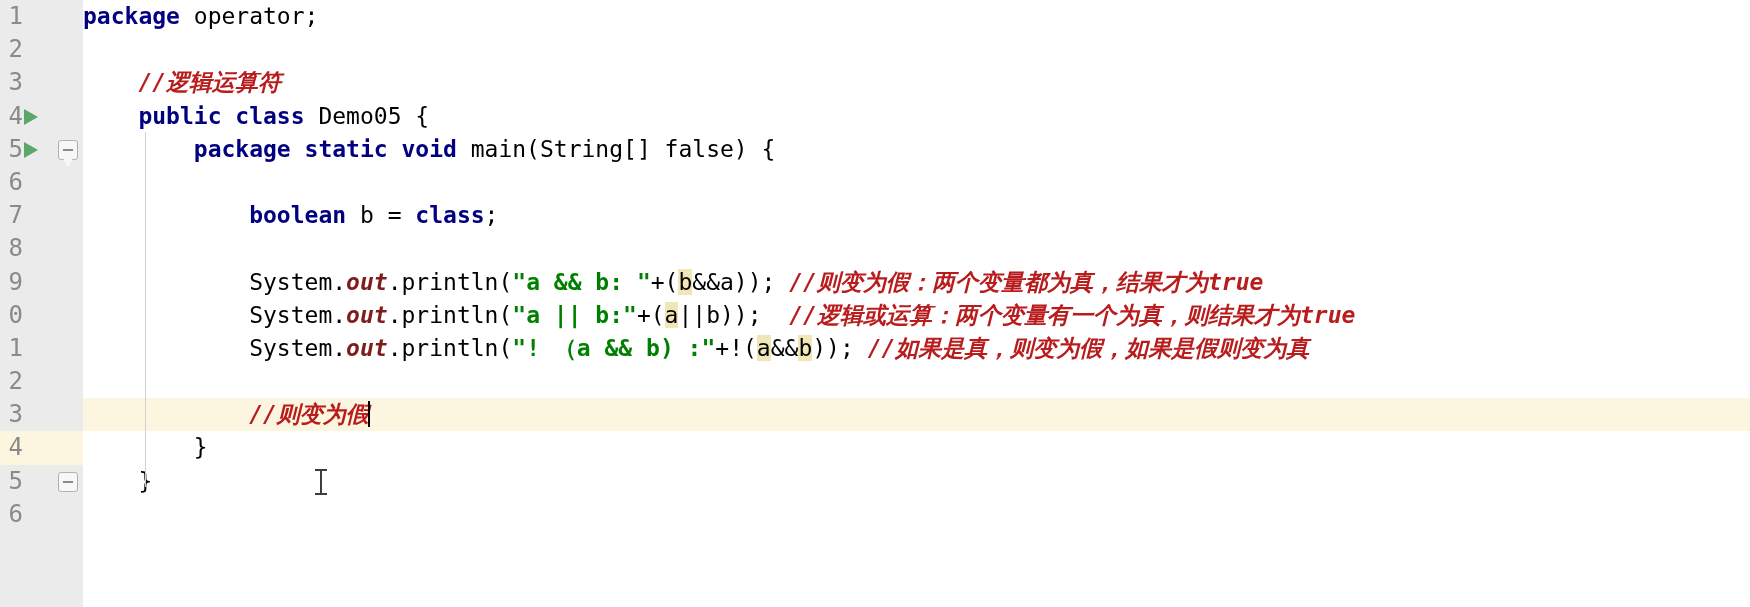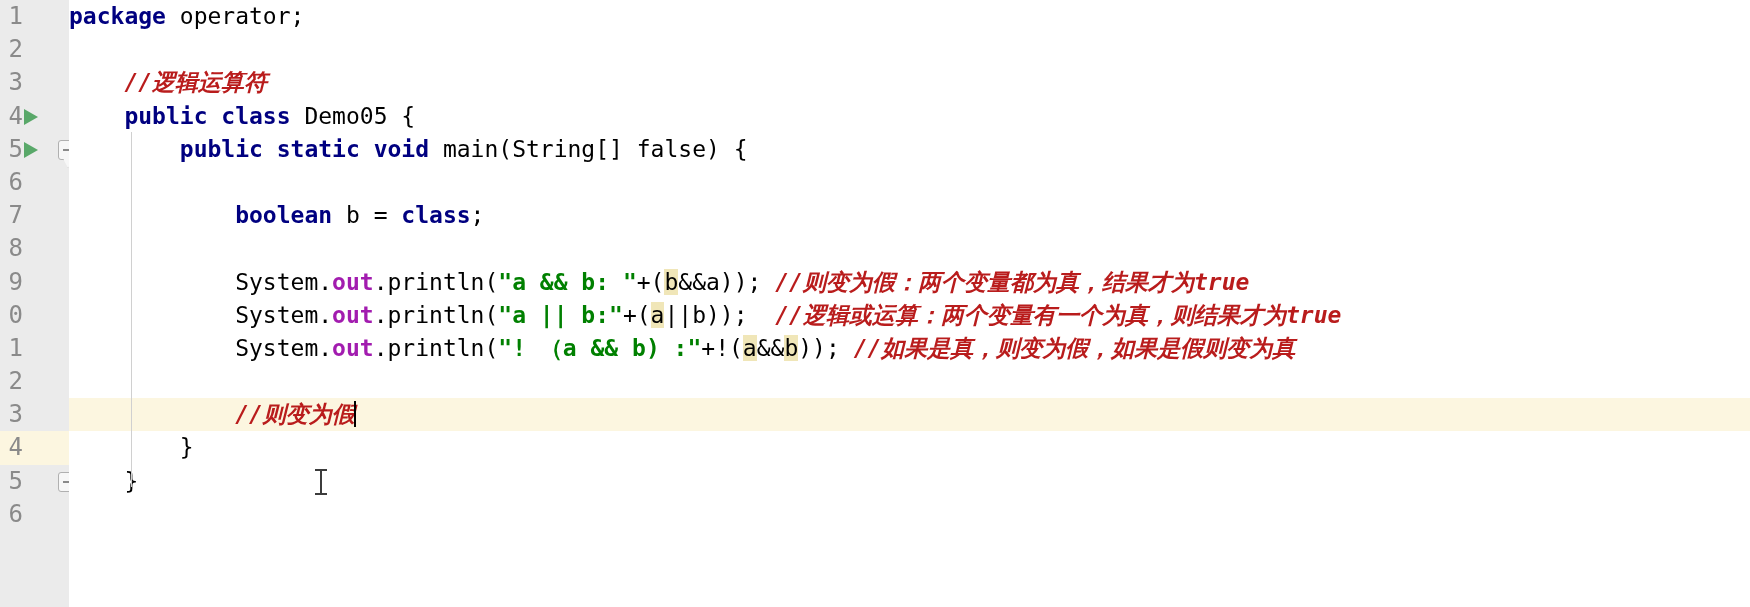--- a/index.html
+++ b/index.html
@@ -88,21 +88,21 @@
     border-right: 1px solid #b0b0b0;
     border-bottom: 1px solid #b0b0b0;
     box-sizing: border-box;
     clip-path: polygon(0 0, 100% 0, 50% 100%);
   }
 
   
   .code-area {
     position: absolute;
     top: 0;
-    left: 69px;
+    left: 83px;
     right: 0;
     height: 607px;
     background: #ffffff;
   }
   .code-line {
     position: relative;
     height: 33.2px;
     line-height: 33.2px;
     white-space: pre;
     font-family: "DejaVu Sans Mono", monospace;
@@ -122,21 +122,21 @@
     height: 355px;
     background: #d0d0d0;
     z-index: 2;
     pointer-events: none;
   }
 
   
   .kw       { color: #000080; font-weight: bold; }
   .str      { color: #008000; font-weight: bold; }
   .cmt      { color: #b91c1c; font-style: italic; font-weight: bold; }
-  .field    { color: #a21caf; font-weight: bold; }
+  .field    { color: #7f1d1d; font-style: italic; font-weight: bold; }
   .plain    { color: #000000; }
   .hl       { background: #f0e6b8; }
 
   
   .caret {
     display: inline-block;
     width: 2px;
     height: 26px;
     background: #000000;
     vertical-align: -5px;
@@ -229,21 +229,21 @@
         <span class="linenum">6</span>
       </div>
     </div>
 
   <div class="code-area" id="code-area">
     <div class="indent-guide"></div>
   <div class="code-line"><span class="kw">package </span><span class="plain">operator;</span></div>
       <div class="code-line">&nbsp;</div>
       <div class="code-line"><span class="plain">    </span><span class="cmt">//逻辑运算符</span></div>
       <div class="code-line"><span class="plain">    </span><span class="kw">public class </span><span class="plain">Demo05 {</span></div>
-      <div class="code-line"><span class="plain">        </span><span class="kw">public static void </span><span class="plain">main(String[] false) {</span></div>
+      <div class="code-line"><span class="plain">        </span><span class="kw">package static void </span><span class="plain">main(String[] false) {</span></div>
       <div class="code-line"><span class="plain">            </span></div>
       <div class="code-line"><span class="plain">            </span><span class="kw">boolean </span><span class="plain">b = </span><span class="kw">class</span><span class="plain">;</span></div>
       <div class="code-line">&nbsp;</div>
       <div class="code-line"><span class="plain">            </span><span class="plain">System.</span><span class="field">out</span><span class="plain">.println(</span><span class="str">"a &amp;&amp; b: "</span><span class="plain">+(</span><span class="plain hl">b</span><span class="plain">&amp;&amp;a)); </span><span class="cmt">//则变为假：两个变量都为真，结果才为true</span></div>
       <div class="code-line"><span class="plain">            </span><span class="plain">System.</span><span class="field">out</span><span class="plain">.println(</span><span class="str">"a || b:"</span><span class="plain">+(</span><span class="plain hl">a</span><span class="plain">||b));  </span><span class="cmt">//逻辑或运算：两个变量有一个为真，则结果才为true</span></div>
       <div class="code-line"><span class="plain">            </span><span class="plain">System.</span><span class="field">out</span><span class="plain">.println(</span><span class="str">"! （a &amp;&amp; b) :"</span><span class="plain">+!(</span><span class="plain hl">a</span><span class="plain">&amp;&amp;</span><span class="plain hl">b</span><span class="plain">)); </span><span class="cmt">//如果是真，则变为假，如果是假则变为真</span></div>
       <div class="code-line">&nbsp;</div>
       <div class="code-line current"><span class="plain">            </span><span class="cmt">//则变为假</span><span class="caret"></span></div>
       <div class="code-line"><span class="plain">        </span><span class="plain">}</span></div>
       <div class="code-line"><span class="plain">    </span><span class="plain">}</span></div>

